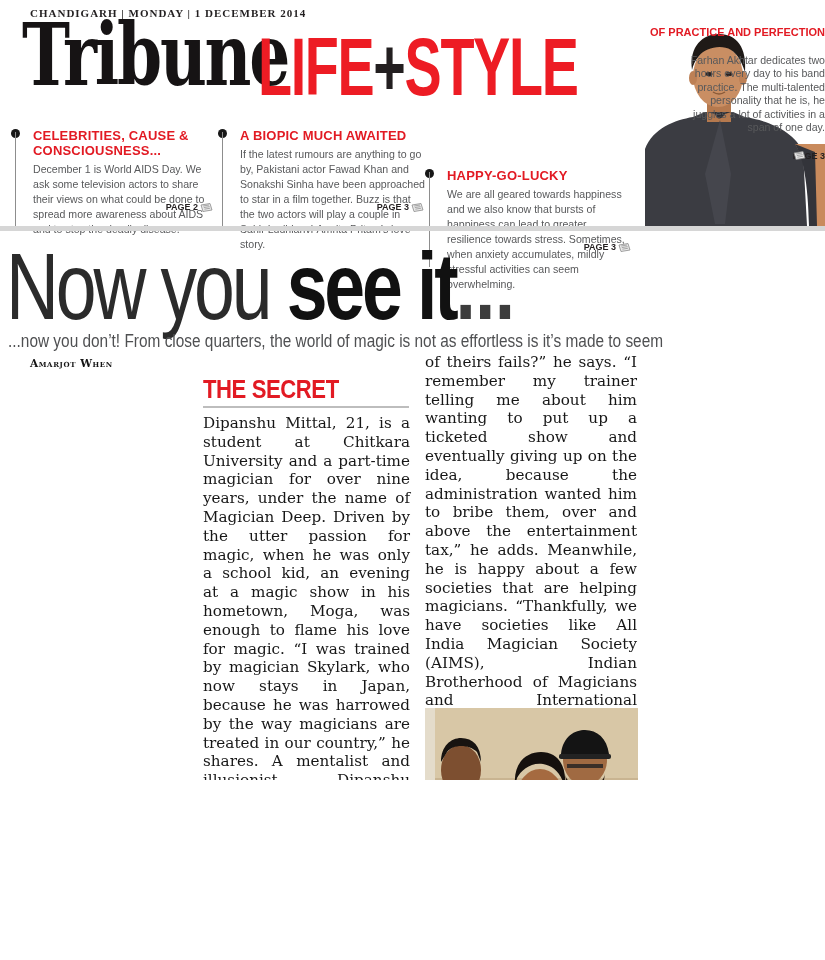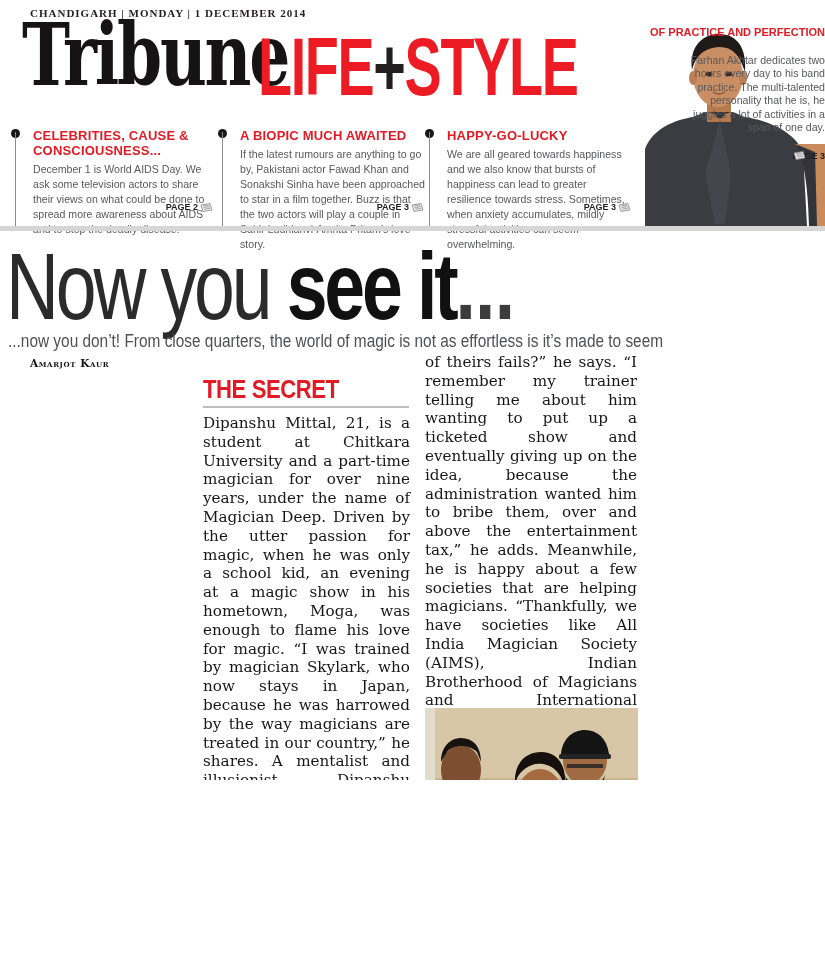--- a/index.html
+++ b/index.html
@@ -22,21 +22,21 @@
   .teaser{position:absolute;top:128px;height:100px;}
   .teaser .dot{position:absolute;left:-4px;top:1px;width:9px;height:9px;border-radius:50%;background:#171717;}
   .teaser .trule{position:absolute;left:0;top:4px;width:1px;height:95px;background:#8d8d8d;}
   .tcontent{margin-left:18px;position:relative;height:100px;}
   .thead{font-size:13px;font-weight:800;color:#e21a23;letter-spacing:0.2px;margin-bottom:4px;}
   .tbody{font-size:10.6px;line-height:15px;color:#58595b;}
   .tpage{position:absolute;right:2px;bottom:16px;font-size:9px;font-weight:800;color:#231f20;
          display:flex;align-items:flex-end;gap:2px;}
   .t0{left:15px;width:200px;}
   .t1{left:222px;width:204px;}
-  .t2{left:429px;width:204px;}
+  .t2{left:429px;width:204px;margin-top:40px;}
 
   
   .promo{position:absolute;left:645px;top:24px;width:180px;height:202px;}
   .promo svg{position:absolute;left:0;top:0;}
   .promo-head{position:absolute;right:0;top:2px;font-size:11px;font-weight:800;color:#e21a23;text-align:right;}
   .promo-body{position:absolute;right:0;top:18px;width:138px;font-size:10.6px;line-height:13.4px;
               color:#58595b;text-align:right;margin-top:12px;}
   .promo-page{position:absolute;right:0;top:127px;font-size:9px;font-weight:800;color:#231f20;
               display:flex;align-items:center;gap:2px;}
 
@@ -152,21 +152,21 @@
         </svg>
     </div>
   </div>
 
   <div class="graybar"></div>
 
   <h1 class="headline"><span class="cond"><span class="hl-light">Now you </span><span class="hl-bold">see it</span><span class="hl-dots">...</span></span></h1>
 
   <div class="standfirst-wrap"><span class="cond standfirst">...now you don’t! From close quarters, the world of magic is not as effortless is it’s made to seem</span></div>
 
-  <div class="byline">Amarjot Kaur</div>
+  <div class="byline">Amarjot When</div>
 
   <div class="section-title">THE SECRET</div>
   <div class="section-rule"></div>
   <div class="colbody col1">Dipanshu Mittal, 21, is a student at Chitkara University and a part-time magician for over nine years, under the name of Magician Deep. Driven by the utter passion for magic, when he was only a school kid, an evening at a magic show in his hometown, Moga, was enough to flame his love for magic. “I was trained by magician Skylark, who now stays in Japan, because he was harrowed by the way magicians are treated in our country,” he shares. A mentalist and illusionist, Dipanshu shares that his trainer first discouraged him to begin with, the reason behind which he now understands. “When you go to a concert and the performer makes an error, aren’t you forgiving in their case? Well, have you ever wondered what happens to a magician if even one trick</div>
   <div class="colbody col2">of theirs fails?” he says. “I remember my trainer telling me about him wanting to put up a ticketed show and eventually giving up on the idea, because the administration wanted him to bribe them, over and above the entertainment tax,” he adds. Meanwhile, he is happy about a few societies that are helping magicians. “Thankfully, we have societies like All India Magician Society (AIMS), Indian Brotherhood of Magicians and International Brotherhood of Magicians that cater to our concerns,” he shares.</div>
 
   <svg class="photo" width="213" height="226" viewBox="0 0 213 226">
     <rect width="213" height="226" fill="#c9b491"></rect>
     <rect width="213" height="70" fill="#d8c7a6"></rect>
     <rect x="0" y="0" width="10" height="226" fill="#e4dccb"></rect>

